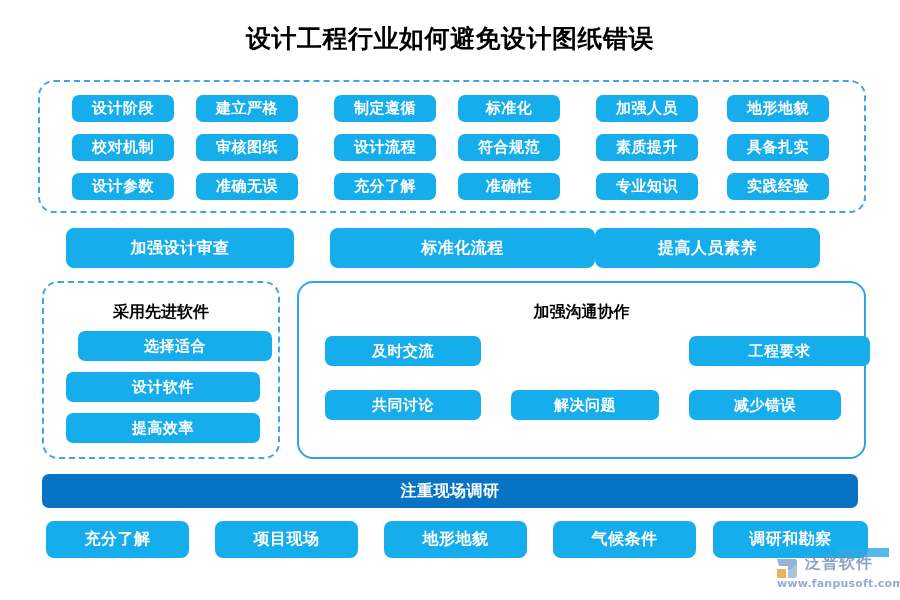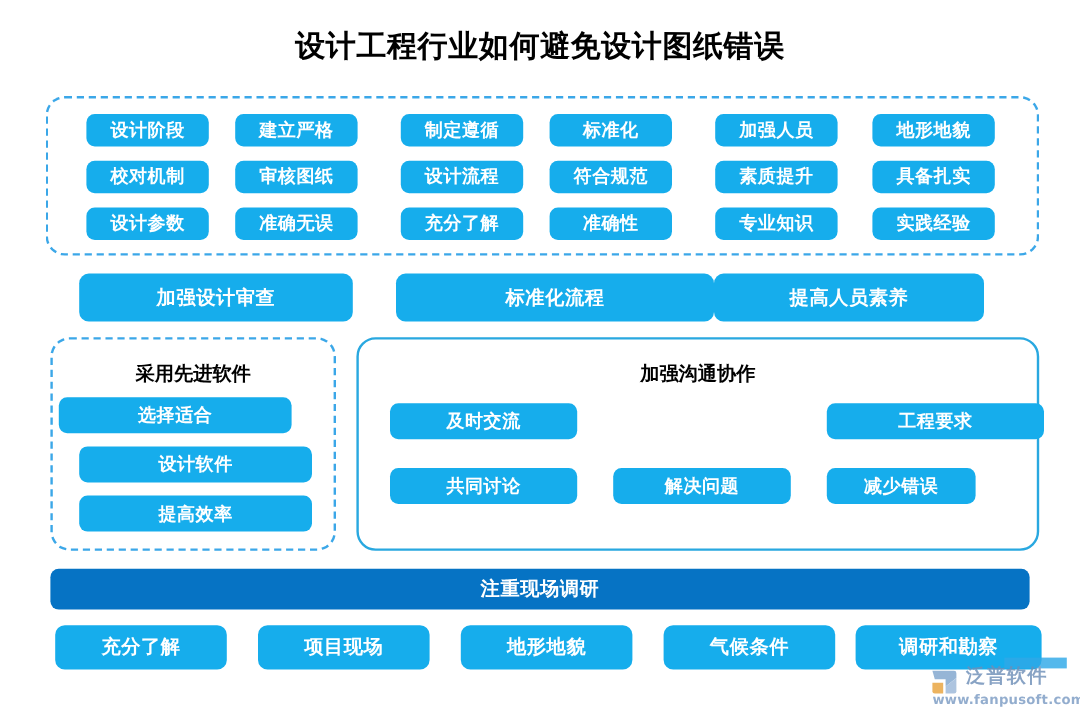--- a/index.html
+++ b/index.html
@@ -151,32 +151,32 @@
     <div class="pill grid-btn" style="left:556px; top:91px;">专业知识</div>
     <div class="pill grid-btn" style="left:687px; top:91px;">实践经验</div>
   </div>
 
   <div class="pill wide-btn" style="left:66px;  top:228px; width:228px;">加强设计审查</div>
   <div class="pill wide-btn" style="left:330px; top:228px; width:265px;">标准化流程</div>
   <div class="pill wide-btn" style="left:595px; top:228px; width:225px;">提高人员素养</div>
 
   <div class="dashed-box" id="panel-left">
     <div class="panel-title">采用先进软件</div>
-    <div class="pill panel-btn" style="left:5px; top:48px;  width:194px;">选择适合</div>
+    <div class="pill panel-btn" style="left:34px; top:48px;  width:194px;">选择适合</div>
     <div class="pill panel-btn" style="left:22px; top:89px;  width:194px;">设计软件</div>
     <div class="pill panel-btn" style="left:22px; top:130px; width:194px;">提高效率</div>
   </div>
 
   <div id="panel-right">
     <div class="panel-title">加强沟通协作</div>
     <div class="pill panel-btn" style="left:26px;  top:53px;  width:156px;">及时交流</div>
     <div class="pill panel-btn" style="left:390px; top:53px;  width:181px;">工程要求</div>
     <div class="pill panel-btn" style="left:26px;  top:107px; width:156px;">共同讨论</div>
     <div class="pill panel-btn" style="left:212px; top:107px; width:148px;">解决问题</div>
-    <div class="pill panel-btn" style="left:390px; top:107px; width:124px;">减少错误</div>
+    <div class="pill panel-btn" style="left:390px; top:107px; width:152px;">减少错误</div>
   </div>
 
   <div id="dark-bar">注重现场调研</div>
 
   <div class="pill bottom-btn" style="left:46px;">充分了解</div>
   <div class="pill bottom-btn" style="left:215px;">项目现场</div>
   <div class="pill bottom-btn" style="left:384px;text-align:center;">地形地貌</div>
   <div class="pill bottom-btn" style="left:553px;">气候条件</div>
   <div class="pill bottom-btn" style="left:713px; width:155px;">调研和勘察</div>
 

